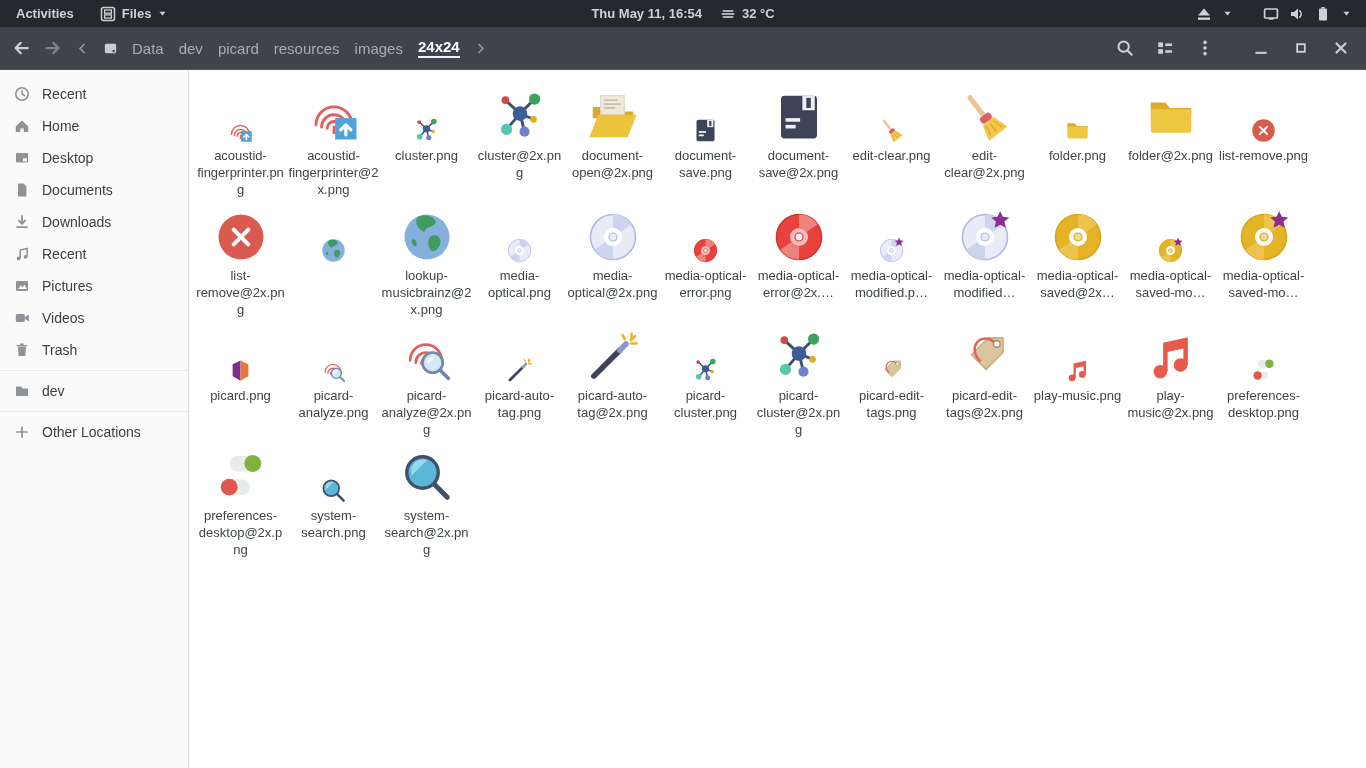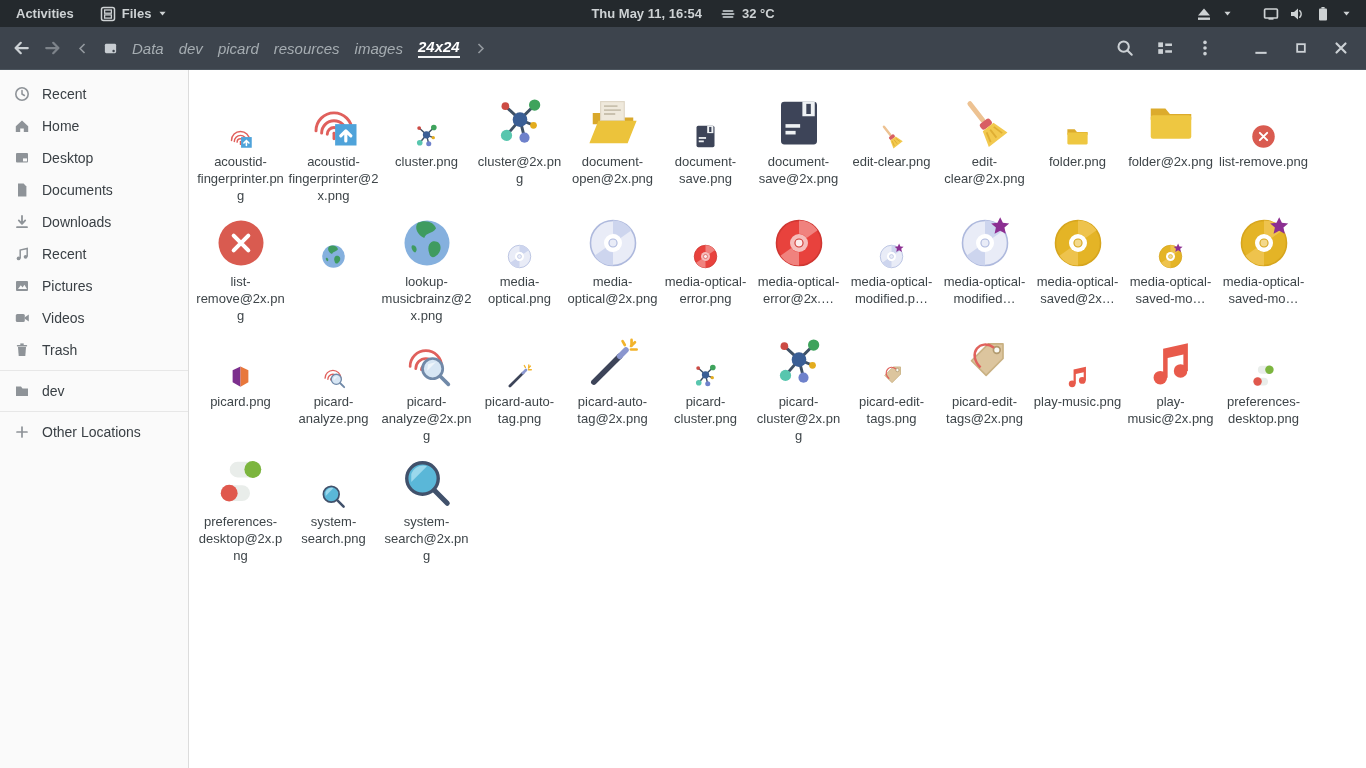--- a/index.html
+++ b/index.html
@@ -14,36 +14,36 @@
   .topbar .right { margin-left:auto; display:flex; align-items:center; gap:10px; padding-right:14px; }
   .tray-sep { width:10px; }
   .icon16 { width:16px; height:16px; display:inline-flex; }
   .icon16 svg { width:100%; height:100%; }
 
   
   .toolbar { height:43px; background:#3d444d; border-bottom:1px solid #4c555e; display:flex; align-items:center; color:#ccd1d5; }
   .nav-btns { display:flex; align-items:center; gap:14px; padding:0 14px 0 12px; }
   .tool-ic { width:18px; height:18px; display:inline-flex; cursor:default; }
   .tool-ic svg { width:100%; height:100%; }
-  .crumbs { display:flex; align-items:center; gap:14px; font-size:15px; color:#a6adb2;font-style:italic; }
+  .crumbs { display:flex; align-items:center; gap:14px; font-size:15px; color:#a6adb2; }
   .crumb { cursor:default; }
   .crumb.current { color:#ffffff; font-weight:bold; border-bottom:2px solid #f2f4f5; padding-bottom:1px; }
   .toolbar .spacer { flex:1; }
   .toolbar .right-tools { display:flex; align-items:center; gap:22px; padding-right:16px; }
   .win-controls { display:flex; align-items:center; gap:22px; margin-left:16px; }
 
   
   .main { display:flex; height:744px; }
   .sidebar { width:189px; background:#fafafa; border-right:1px solid #dcdcdc; padding-top:8px; position:relative; flex-shrink:0; }
   .side-item { display:flex; align-items:center; gap:12px; height:32px; padding:0 14px; font-size:14px; color:#3a4045; cursor:default; }
   .side-sep { border-top:1px solid #e7e7e7; margin:4px 0; }
   .side-scroll-thumb { position:absolute; left:0; bottom:0; width:3px; height:36px; background:#5b5b5b; }
 
   .content { flex:1; background:#ffffff; overflow:hidden; }
-  .grid { display:flex; flex-wrap:wrap; align-content:flex-start; padding:16px 0 0 5px; }
+  .grid { display:flex; flex-wrap:wrap; align-content:flex-start; padding:10px 0 0 5px; }
   .cell { width:93px; padding-top:6px; margin-bottom:2px; display:flex; flex-direction:column; align-items:center; cursor:default; }
   .icon-box { height:58px; display:flex; align-items:flex-end; justify-content:center; }
   .file-label { margin-top:3px; max-width:90px; text-align:center; font-size:13px; line-height:17px; color:#3e4549; overflow-wrap:anywhere; word-break:break-word; }
 </style>
 </head>
 <body>
 
 <div class="topbar">
   <div class="left">
     <div class="tb-btn">

